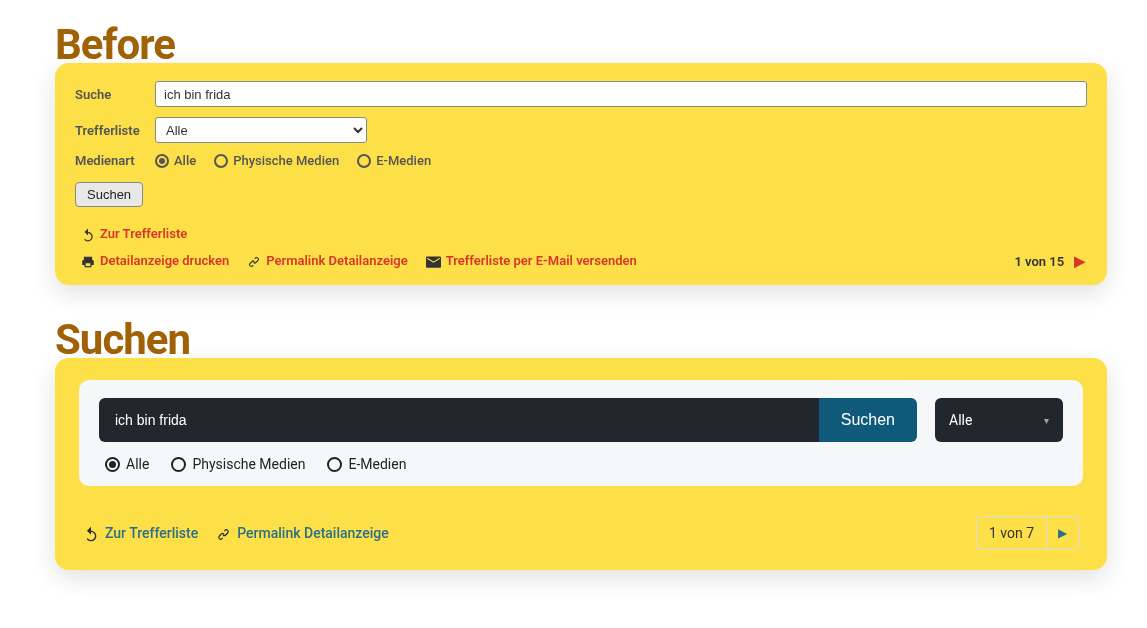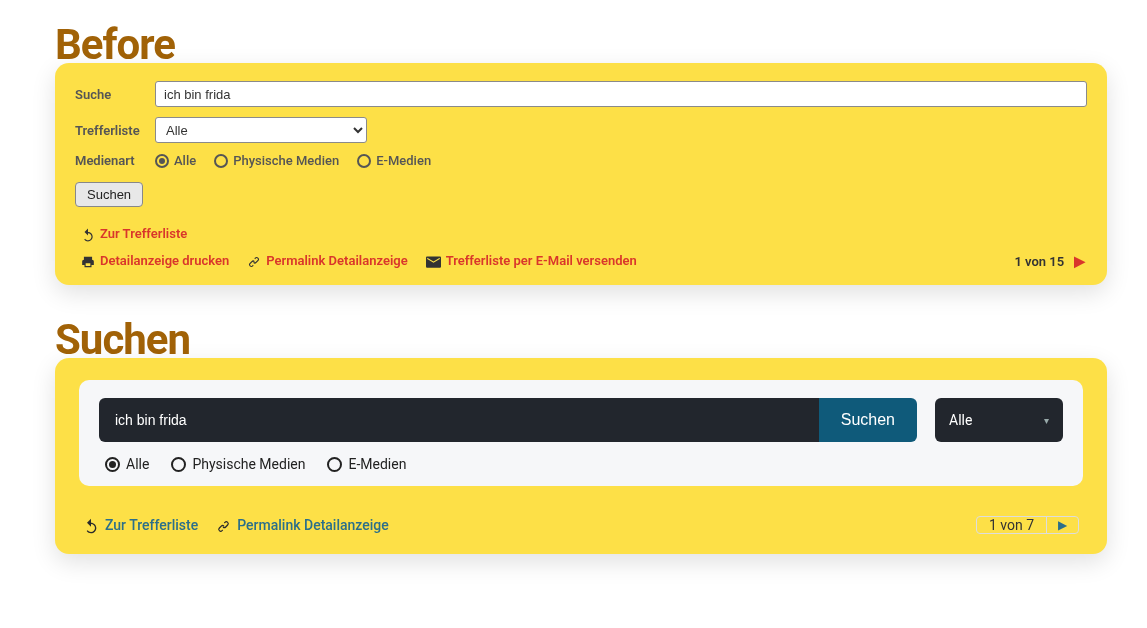--- a/index.html
+++ b/index.html
@@ -132,21 +132,21 @@
   .a-bottom { display: flex; justify-content: space-between; align-items: center; margin-top: 30px; padding: 0 4px; }
   .a-links { display: flex; gap: 18px; align-items: center; }
   .a-link {
     color: #2b6f8a;
     font-size: 14px;
     font-weight: 500;
     text-decoration: none;
     display: inline-flex; align-items: center; gap: 6px;
   }
   .a-link .ico { color: #2b2b2b; font-size: 15px; }
-  .a-pager { display: flex; align-items: center; border: 1px solid #ddd; border-radius: 4px; overflow: hidden; height: 18px; }
+  .a-pager { display: flex; align-items: center; border: 1px solid #ddd; border-radius: 4px; overflow: hidden; height: 34px; }
   .a-pager-text { padding: 0 12px; font-size: 14px; color: #333; }
   .a-pager-next { border-left: 1px solid #ddd; width: 32px; height: 100%; display:flex; align-items:center; justify-content:center; color: #2b6f8a; cursor:pointer; font-size: 12px; }
 
   svg { display: inline-block; vertical-align: middle; }
 </style>
 </head>
 <body>
 
 <div class="wrap">
 

